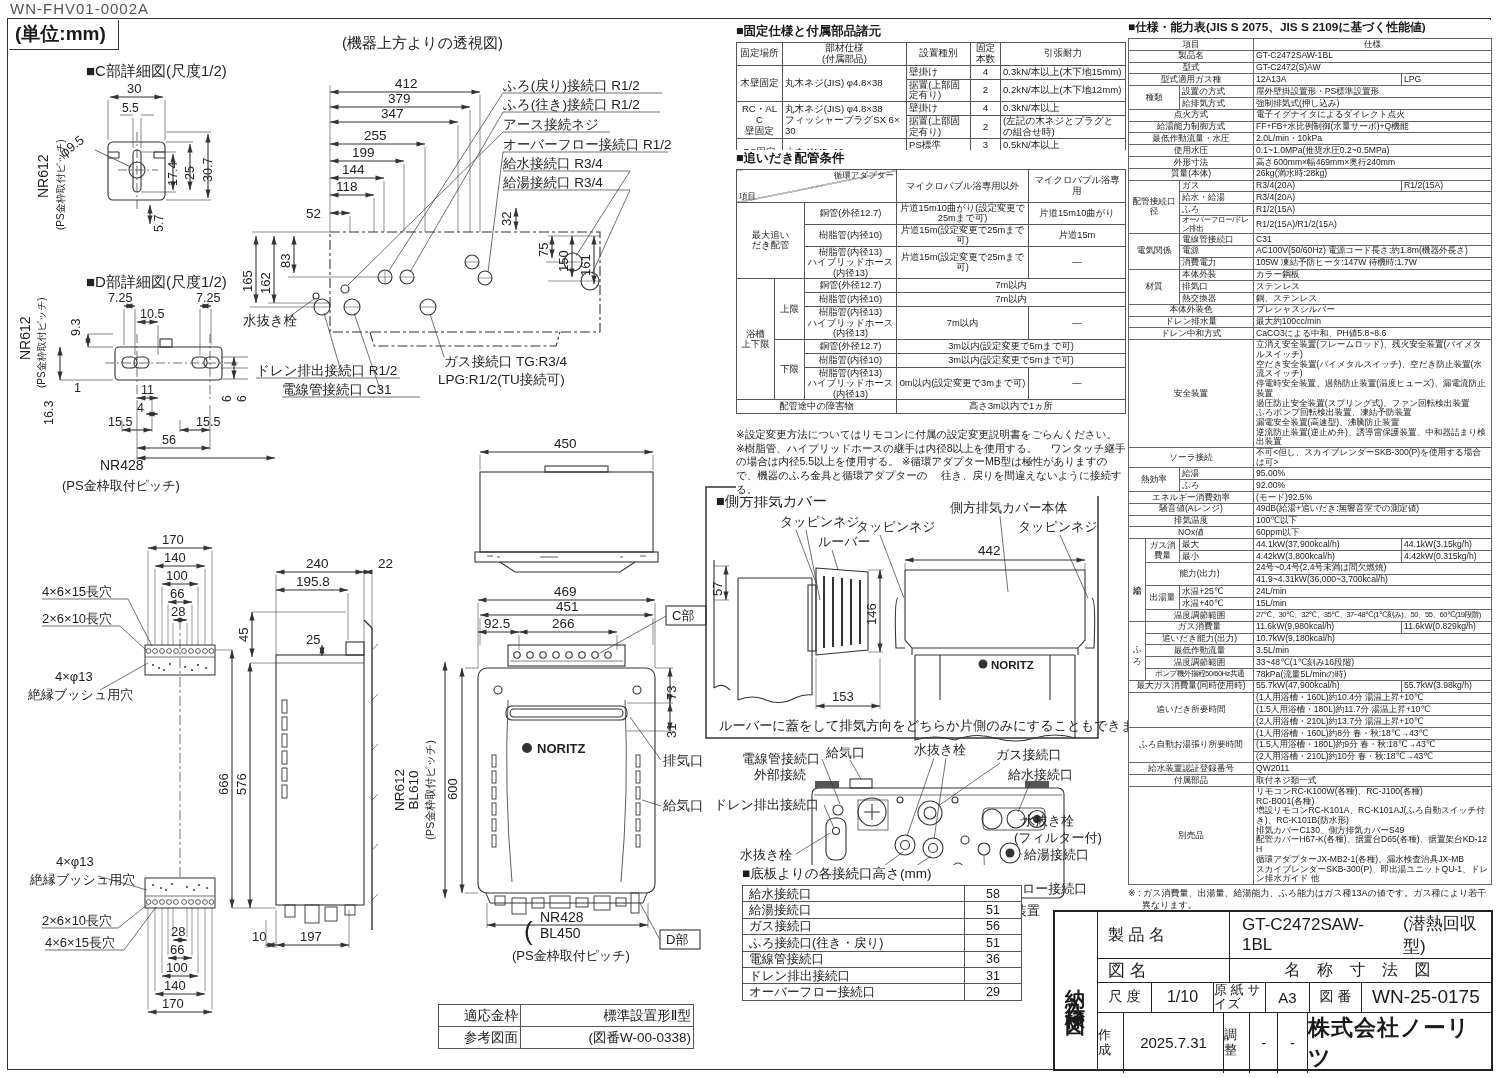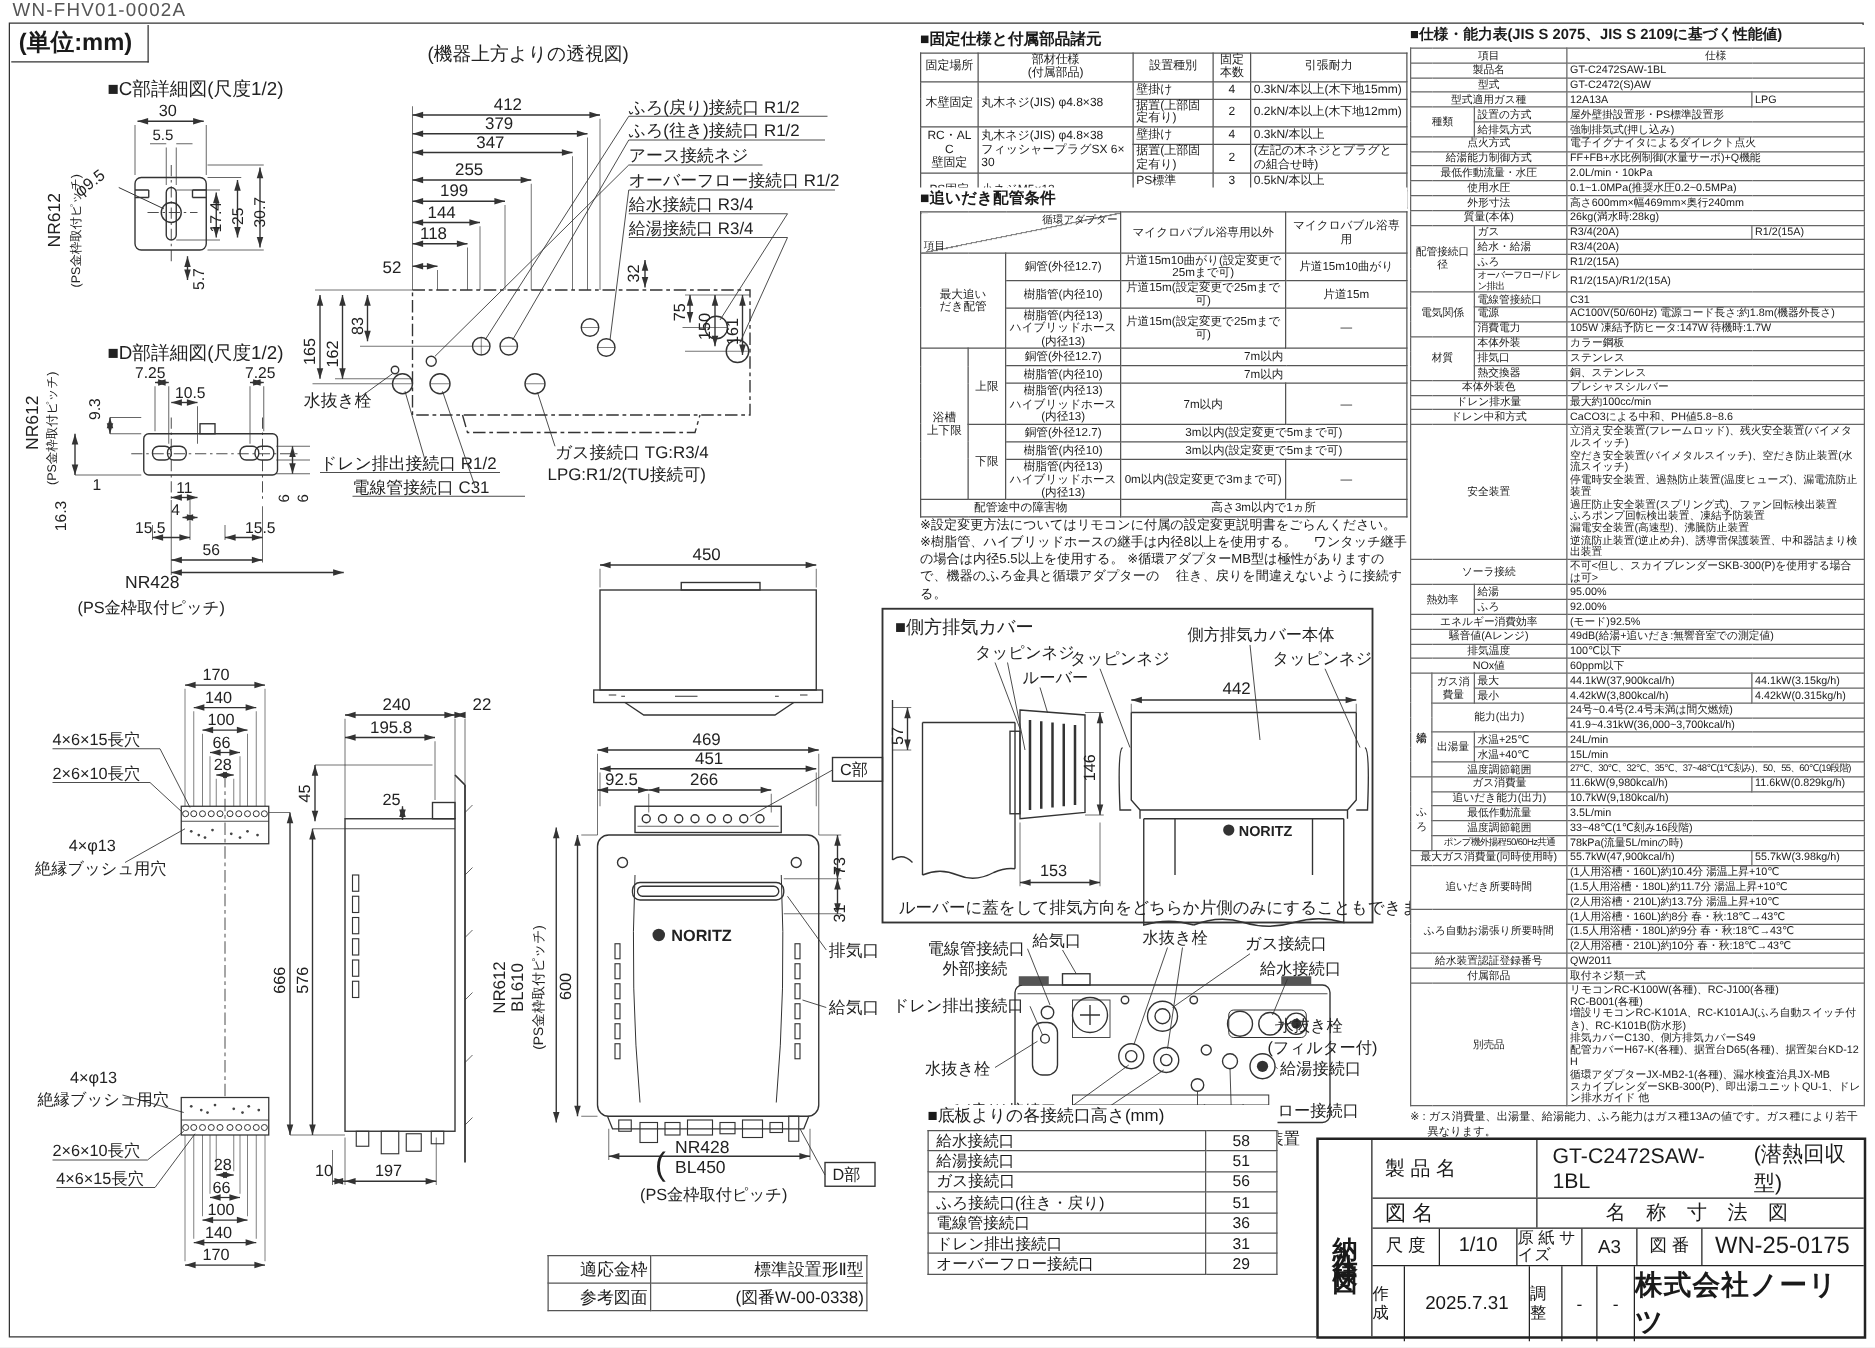--- a/index.html
+++ b/index.html
@@ -22,27 +22,27 @@
   .diag{background:linear-gradient(to top right,transparent 48%,#777 48%,#777 52%,transparent 52%)}
   .dgh{position:relative;background:linear-gradient(to bottom right,transparent 49.2%,#777 49.2%,#777 50.8%,transparent 50.8%);height:22px}
   .dgh .a{position:absolute;left:2px;bottom:0;font-size:8.5px}
   .dgh .b{position:absolute;right:2px;top:1px;font-size:8.5px}
   #fix{left:736px;top:23px;width:390px;font-size:9.6px}
   #fix td{height:13px}
   #fix .note{font-size:10.3px;margin-top:2px;line-height:1.25}
   #fix .ttl,#oid .ttl{font-size:12.5px;margin-bottom:2px}
   #oid{left:736px;top:150px;width:390px;font-size:9.3px}
   #oid td{height:13px}
-  #oid .note{font-size:10.5px;margin-top:0;line-height:1.3}
+  #oid .note{font-size:10.5px;margin-top:14px;line-height:1.3}
   #spec{left:1128px;top:20px;width:364px;font-size:8.6px}
   #spec .ttl{font-size:11.8px;margin-bottom:2px}
   #spec td{border-color:#666;height:10.8px;padding:0 2px}
   #spec .note,#spec .note2{font-size:9px;line-height:1.3;margin-top:3px;padding-left:14px;text-indent:-14px}
   #spec .n2t{font-size:10px;font-weight:bold;margin-top:4px}
-  #ht{left:742px;top:884px;width:280px;font-size:12.5px}
+  #ht{left:742px;top:865px;width:280px;font-size:12.5px}
   #ht .ttl{font-size:13.5px;font-weight:normal;margin-bottom:2px}
   #ht td{height:15.4px;padding:0 6px}
   #kw{left:438px;top:1004px;width:256px;font-size:13.5px}
   #kw td{height:21px;text-align:right}
   #tb{left:1053px;top:910px;width:440px;height:161px;border:2px solid #222;display:flex;box-sizing:border-box;font-size:14px;background:#fff;z-index:4;position:absolute}
   .tbside{width:42px;border-right:1.5px solid #222;display:flex;align-items:center;justify-content:center;
     writing-mode:vertical-rl;font-size:20px;letter-spacing:7px;font-weight:bold}
   .tbmain{flex:1;display:flex;flex-direction:column}
   .tbr{display:flex;border-bottom:1.5px solid #222;align-items:stretch}
   .tbr:last-child{border-bottom:none}

